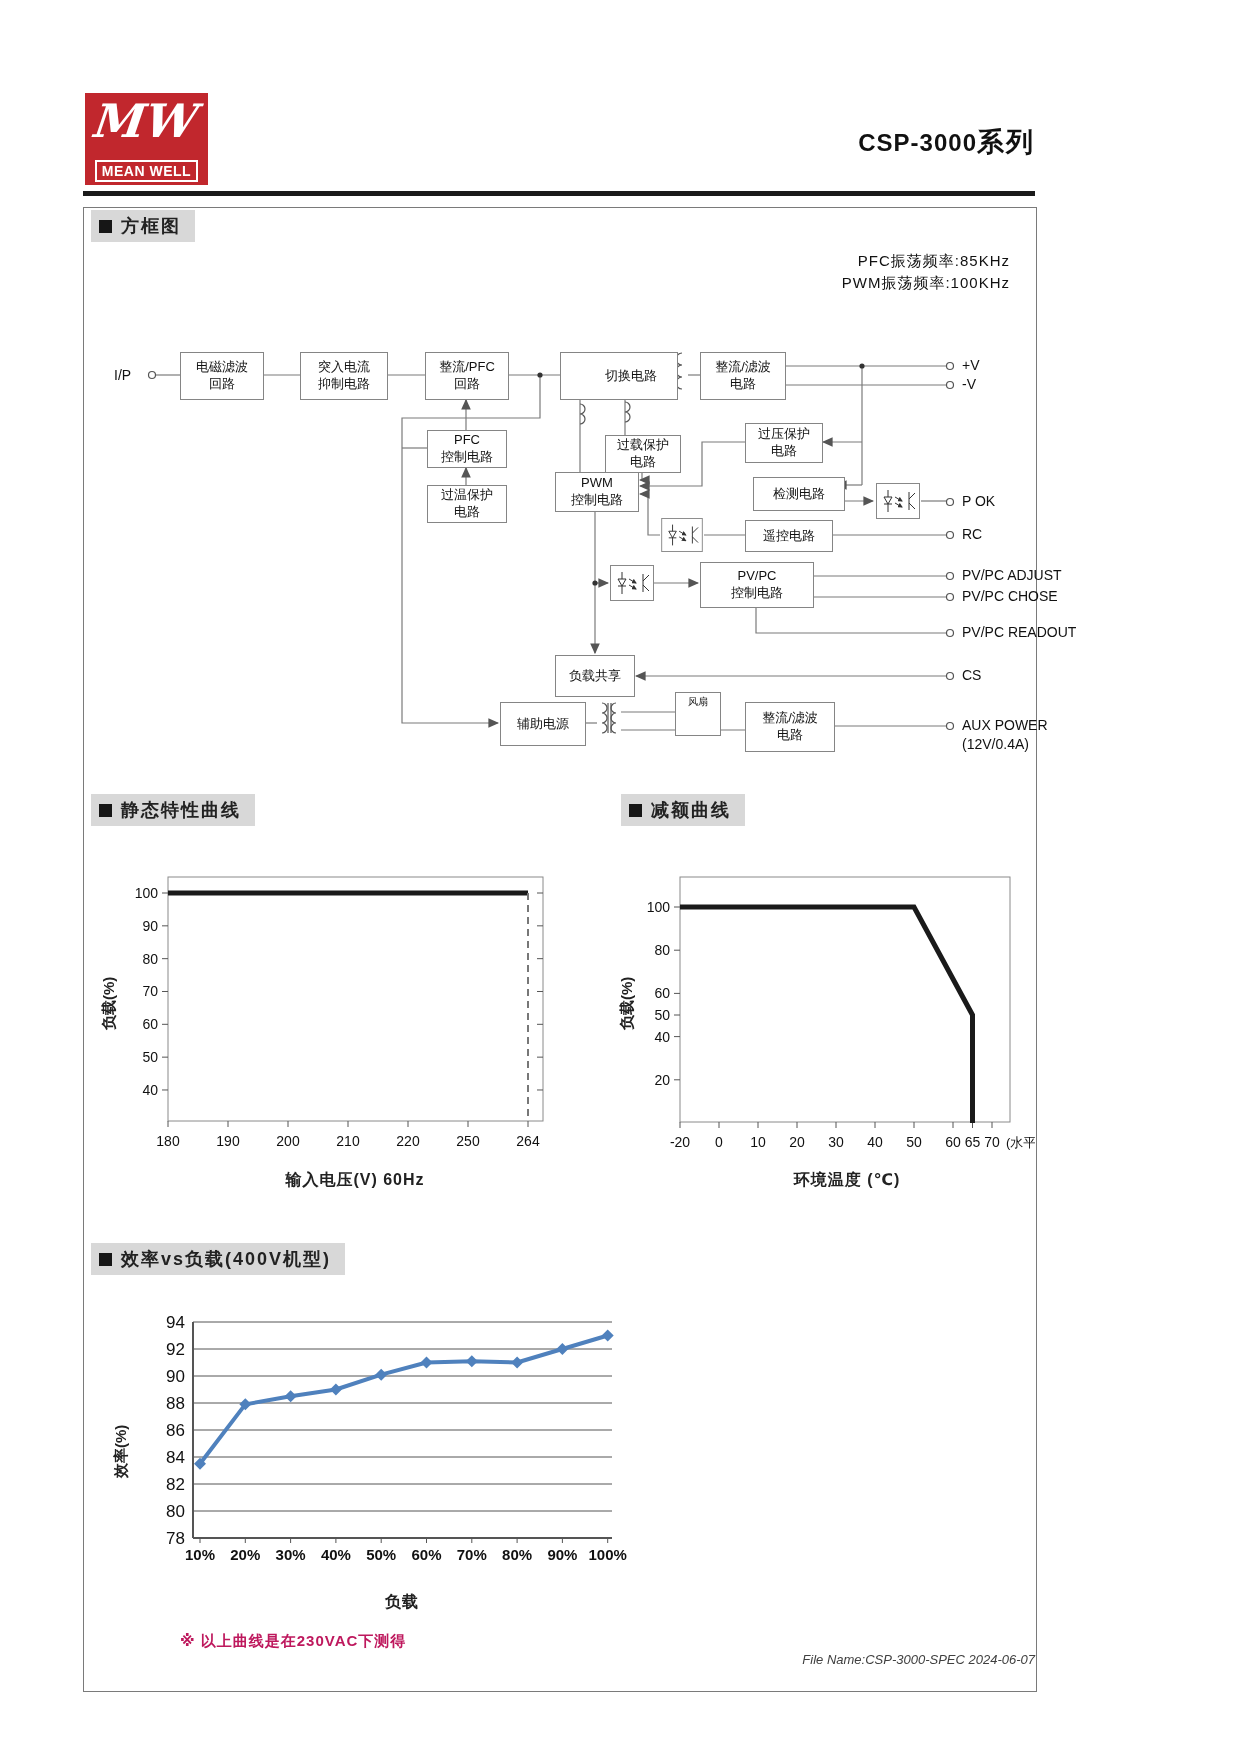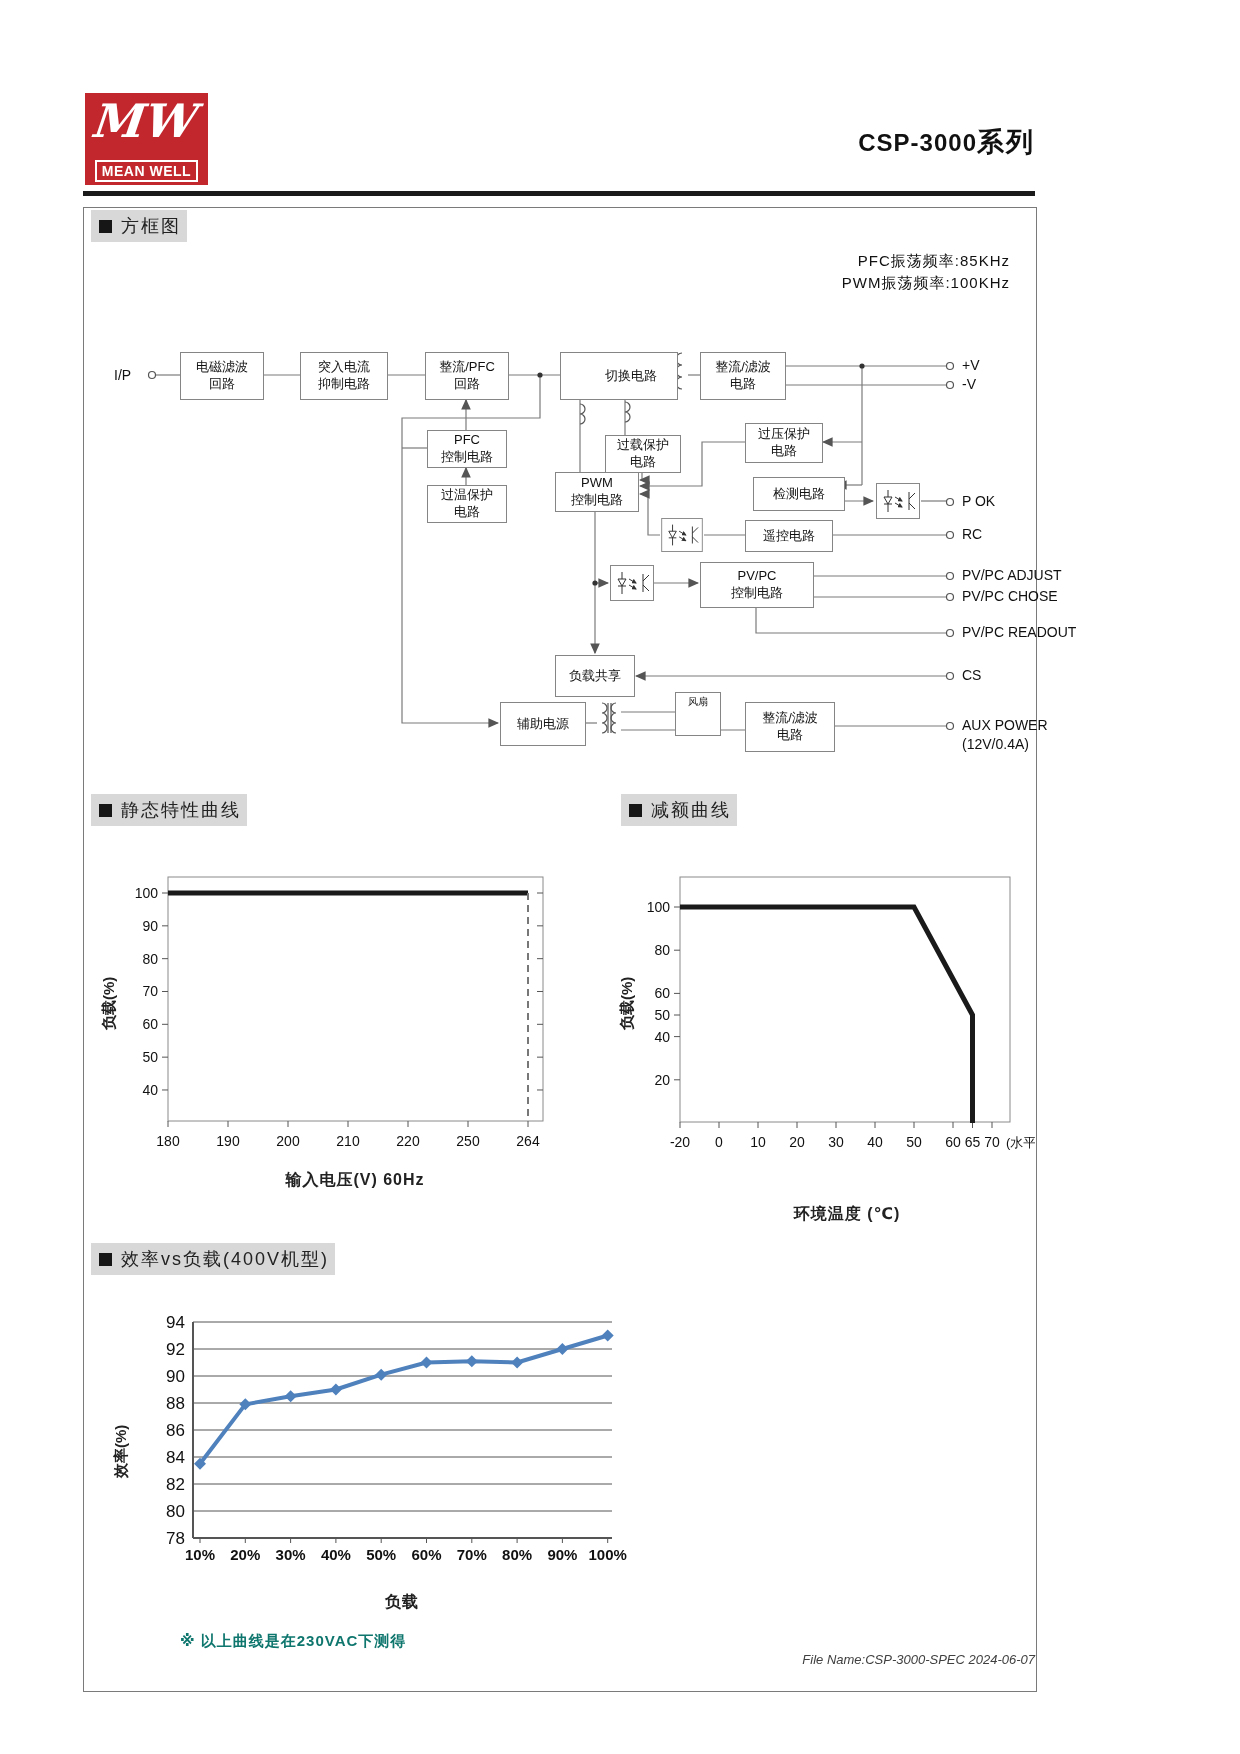--- a/index.html
+++ b/index.html
@@ -15,33 +15,33 @@
         padding:1px 5px;margin-top:11px;letter-spacing:0.5px;text-align:right;}
   .doc-title{position:absolute;left:224px;top:126px;font-family:"DejaVu Serif","Liberation Serif",serif;
         font-weight:bold;font-size:30px;letter-spacing:3px;color:#1a1a1a;}
   .series{position:absolute;right:205px;top:124px;text-align:right;white-space:nowrap;}
   .series-name{font-size:24px;font-weight:bold;font-family:"Liberation Sans",sans-serif;letter-spacing:1px;}
   .series-suffix{font-size:27px;font-weight:bold;font-family:"DejaVu Serif","Liberation Serif",serif;letter-spacing:2px;}
   .rule{position:absolute;left:83px;top:191px;width:952px;height:5px;background:#1a1a1a;}
   .container{position:absolute;left:83px;top:207px;width:952px;height:1483px;border:1px solid #7a7a7a;}
   
   .sec{position:absolute;display:flex;align-items:center;gap:9px;background:#d8d8d8;
-       padding:4px 6px 4px 8px;font-size:18px;font-weight:normal;color:#222;letter-spacing:2px;}
+       padding:4px 14px 4px 8px;font-size:18px;font-weight:bold;color:#222;letter-spacing:2px;}
   .sqr{width:13px;height:13px;background:#161616;flex:0 0 auto;}
   .freq{position:absolute;right:230px;top:250px;text-align:right;font-size:15px;line-height:1.45;color:#111;letter-spacing:1px;}
   
   .diagram{position:absolute;left:100px;top:340px;width:930px;height:450px;}
   .blk{position:absolute;border:1px solid #858585;background:#fff;display:flex;align-items:center;
        justify-content:center;text-align:center;font-size:13px;line-height:1.3;white-space:pre-line;color:#111;}
   .lbl{position:absolute;font-size:14px;color:#111;white-space:nowrap;}
   
   .vlabel{position:absolute;transform:rotate(-90deg);transform-origin:left top;
           font-size:15px;font-weight:bold;white-space:nowrap;color:#222;}
   .xlabel{position:absolute;text-align:center;font-size:16px;font-weight:bold;color:#222;letter-spacing:1px;}
-  .footnote{position:absolute;left:180px;top:1632px;font-size:15px;font-weight:bold;color:#0f766e;letter-spacing:1px;}
+  .footnote{position:absolute;left:180px;top:1632px;font-size:15px;font-weight:bold;color:#be185d;letter-spacing:1px;}
   .footer{position:absolute;right:205px;top:1652px;font-size:13px;font-style:italic;color:#404040;}
   svg text{font-family:"Liberation Sans","DejaVu Sans",sans-serif;}
 </style>
 </head>
 <body>
 
 <div class="page">
 
   <div class="logo">
     <div class="logo-mw">MW</div>
@@ -300,21 +300,21 @@
         <line x1="392" y1="272" x2="392" y2="278" stroke="#555"></line>
         <text x="392" y="297" text-anchor="middle" font-size="14" fill="#111">70</text>
         <text x="406" y="297" text-anchor="start" font-size="13" fill="#111">(水平)</text>
         <polyline points="80,57 314,57 372.5,165 372.5,273" fill="none" stroke="#1a1a1a" stroke-width="5" stroke-linejoin="miter"></polyline>
       </svg>
   </div>
 
   <div class="vlabel" style="left:100px;top:1030px;">负载(%)</div>
   <div class="vlabel" style="left:618px;top:1030px;">负载(%)</div>
   <div class="xlabel" style="left:245px;top:1170px;width:220px;">输入电压(V) 60Hz</div>
-  <div class="xlabel" style="left:737px;top:1204px;width:220px;">环境温度 (℃)</div>
+  <div class="xlabel" style="left:737px;top:1170px;width:220px;">环境温度 (℃)</div>
 
   <div class="sec" style="left:91px;top:1243px;">
     <span class="sqr"></span>
     <span>效率vs负载(400V机型)</span>
   </div>
 
   <div class="abs" style="left:100px;top:1300px;">
     <svg id="svg-eff" width="540" height="270">
         <line x1="93" y1="238" x2="512" y2="238" stroke="#555" stroke-width="2"></line>
         <text x="85" y="244" text-anchor="end" font-size="17" fill="#111">78</text>

